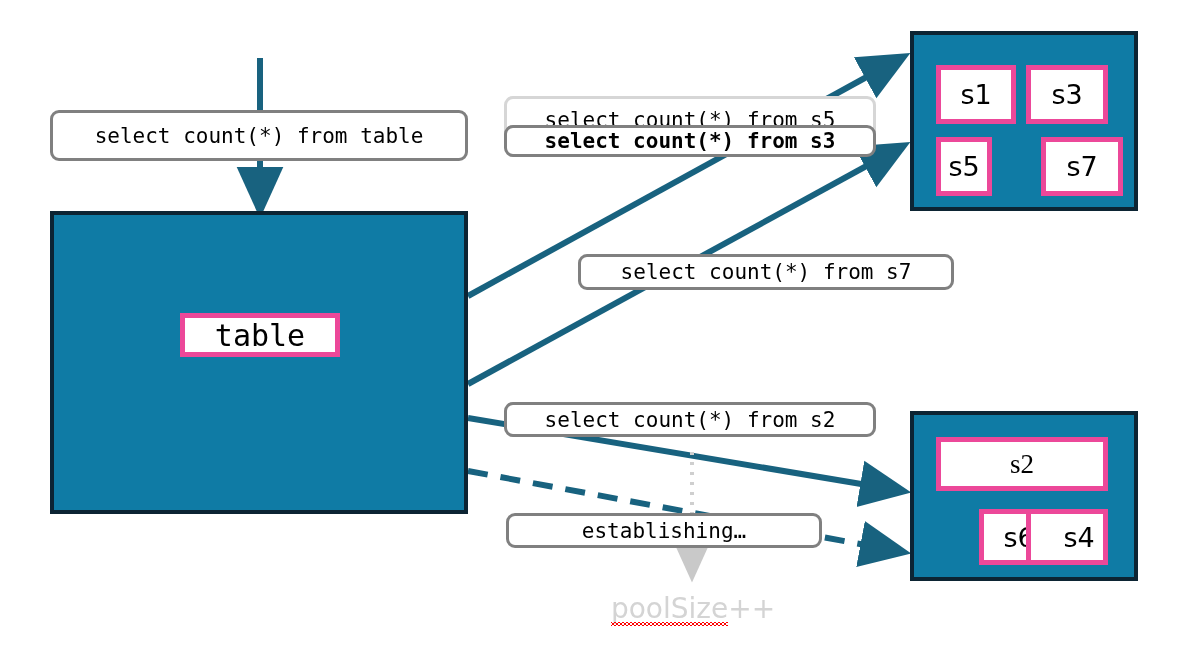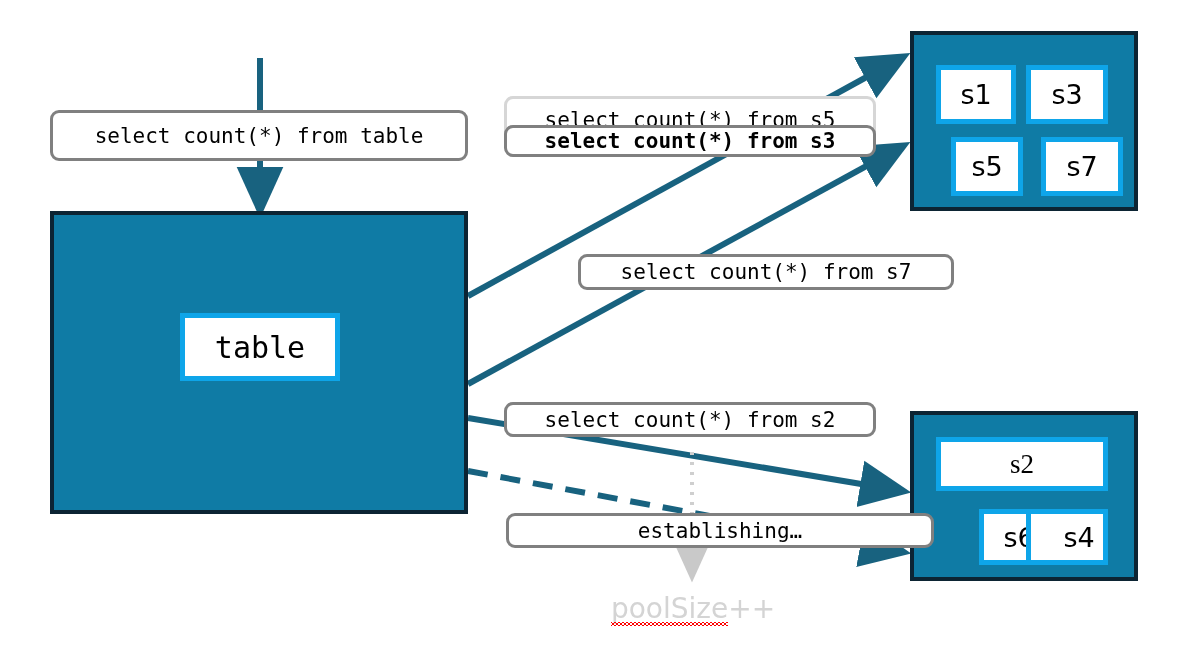--- a/index.html
+++ b/index.html
@@ -55,41 +55,41 @@
     left: 910px;
     top: 411px;
     width: 228px;
     height: 170px;
   }
 
   
   .node {
     position: absolute;
     background: #ffffff;
-    border: 5px solid #0ea5e9;
+    border: 5px solid #ec4899;
     box-sizing: border-box;
     display: flex;
     align-items: center;
     justify-content: center;
     color: #000000;
   }
   .node.sans {
     font-family: "DejaVu Sans", sans-serif;
     font-size: 27px;
   }
   .node.mono {
     font-family: "DejaVu Sans Mono", monospace;
     font-size: 30px;
   }
 
-  #node-table { left: 180px; top: 313px; width: 160px; height: 68px; }
+  #node-table { left: 180px; top: 313px; width: 160px; height: 44px; }
 
   #node-s1 { left: 936px; top: 65px;  width: 80px; height: 59px; }
   #node-s3 { left: 1026px; top: 65px;  width: 82px; height: 59px; }
-  #node-s5 { left: 936px; top: 137px; width: 72px; height: 59px; margin-left: 15px; }
+  #node-s5 { left: 936px; top: 137px; width: 56px; height: 59px; }
   #node-s7 { left: 1026px; top: 137px; width: 82px; height: 59px; margin-left: 15px; }
 
   #node-s2 { left: 936px; top: 437px; width: 172px; height: 54px; font-family: Liberation Serif, serif; }
   #node-s6 { left: 936px; top: 509px; width: 80px; height: 56px; margin-left: 43px; }
   #node-s4 { left: 1026px; top: 509px; width: 82px; height: 56px; padding-left: 24px; }
 
   
   .pill {
     position: absolute;
     background: #ffffff;
@@ -104,21 +104,21 @@
     color: #000000;
     white-space: nowrap;
   }
   .pill.light { border-color: #d6d6d6; }
 
   #pill-table { left: 50px;  top: 110px; width: 418px; height: 51px; }
   #pill-s5    { left: 504px; top: 96px;  width: 372px; height: 48px; }
   #pill-s3    { left: 504px; top: 125px; width: 372px; height: 32px; font-weight: bold; }
   #pill-s7    { left: 578px; top: 254px; width: 376px; height: 36px; }
   #pill-s2    { left: 504px; top: 402px; width: 372px; height: 35px; }
-  #pill-est   { left: 506px; top: 513px; width: 428px; height: 35px; }
+  #pill-est   { left: 506px; top: 513px; width: 316px; height: 35px; }
 
   
   #poolsize {
     position: absolute;
     left: 608px;
     top: 592px;
     width: 170px;
     text-align: center;
     font-family: "DejaVu Sans", sans-serif;
     font-size: 28px;

